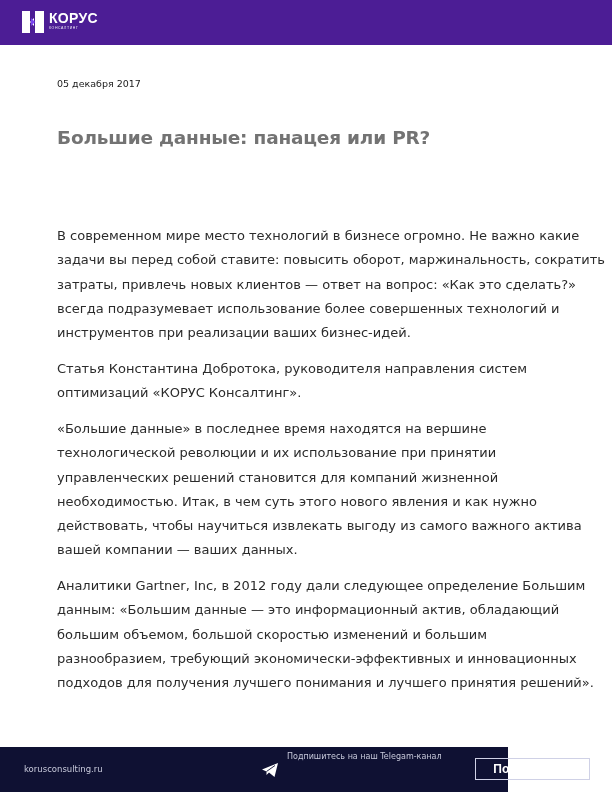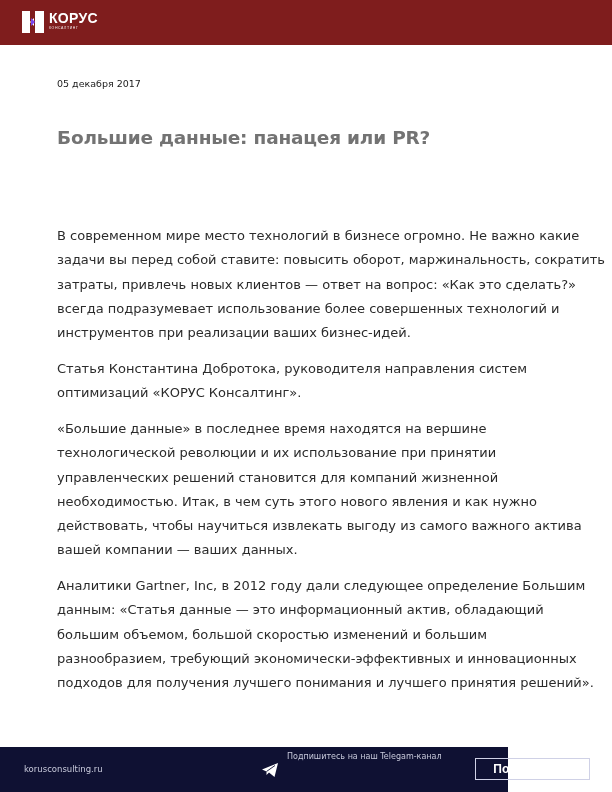--- a/index.html
+++ b/index.html
@@ -1,21 +1,21 @@
 <!DOCTYPE html>
 <html><head>
   <meta charset="utf-8">
   <style>
     * { margin: 0; padding: 0; box-sizing: border-box; }
     html, body { width: 612px; height: 792px; overflow: hidden; background: #ffffff; }
     body { position: relative; font-family: "DejaVu Sans", "Liberation Sans", sans-serif; color: #1a1a1a; }
 
     .header {
       position: absolute; left: 0; top: 0; width: 612px; height: 45px;
-      background: #7f1d1d;
+      background: #4c1d95;
     }
     .logo { position: absolute; left: 22px; top: 11px; height: 24px; display: flex; align-items: flex-start; }
     .logo-mark { width: 22px; height: 22px; position: relative; }
     .logo-text-wrap { margin-left: 5px; display: flex; flex-direction: column; }
     .logo-text { font-family: "Liberation Sans", sans-serif; font-weight: bold; font-size: 14px; color: #ffffff; letter-spacing: 0.3px; line-height: 15px; }
     .logo-sub { font-family: "Liberation Sans", sans-serif; font-size: 3.5px; color: #ffffff; letter-spacing: 0.6px; line-height: 5px; opacity: 0.9; }
 
     .header-btn {
       position: absolute; left: 475px; top: 11px; width: 115px; height: 22px;
       border: 1px solid #d6c6ff; background: transparent;
@@ -87,21 +87,21 @@
     <span class="para-line">«Большие данные» в последнее время находятся на вершине</span>
     <span class="para-line">технологической революции и их использование при принятии</span>
     <span class="para-line">управленческих решений становится для компаний жизненной</span>
     <span class="para-line">необходимостью.  Итак, в чем суть этого нового явления и как нужно</span>
     <span class="para-line">действовать, чтобы научиться извлекать выгоду из самого важного актива</span>
     <span class="para-line">вашей компании — ваших данных.</span>
   </p>
 
   <p class="body-text p4">
     <span class="para-line">Аналитики Gartner, Inc, в 2012 году дали следующее определение Большим</span>
-    <span class="para-line">данным: «Статья данные — это информационный актив, обладающий</span>
+    <span class="para-line">данным: «Большим данные — это информационный актив, обладающий</span>
     <span class="para-line">большим объемом, большой скоростью изменений и большим</span>
     <span class="para-line">разнообразием, требующий экономически-эффективных и инновационных</span>
     <span class="para-line">подходов для получения лучшего понимания и лучшего принятия решений».</span>
   </p>
 </div>
 
 <div class="footer">
   <a class="footer-site">korusconsulting.ru</a>
   <svg class="tg-icon" viewBox="0 0 16 14">
     <polygon points="0,6.5 16,0 12.5,14 7,9.5 4.5,12 4.5,8.5" fill="#ffffff"></polygon>

